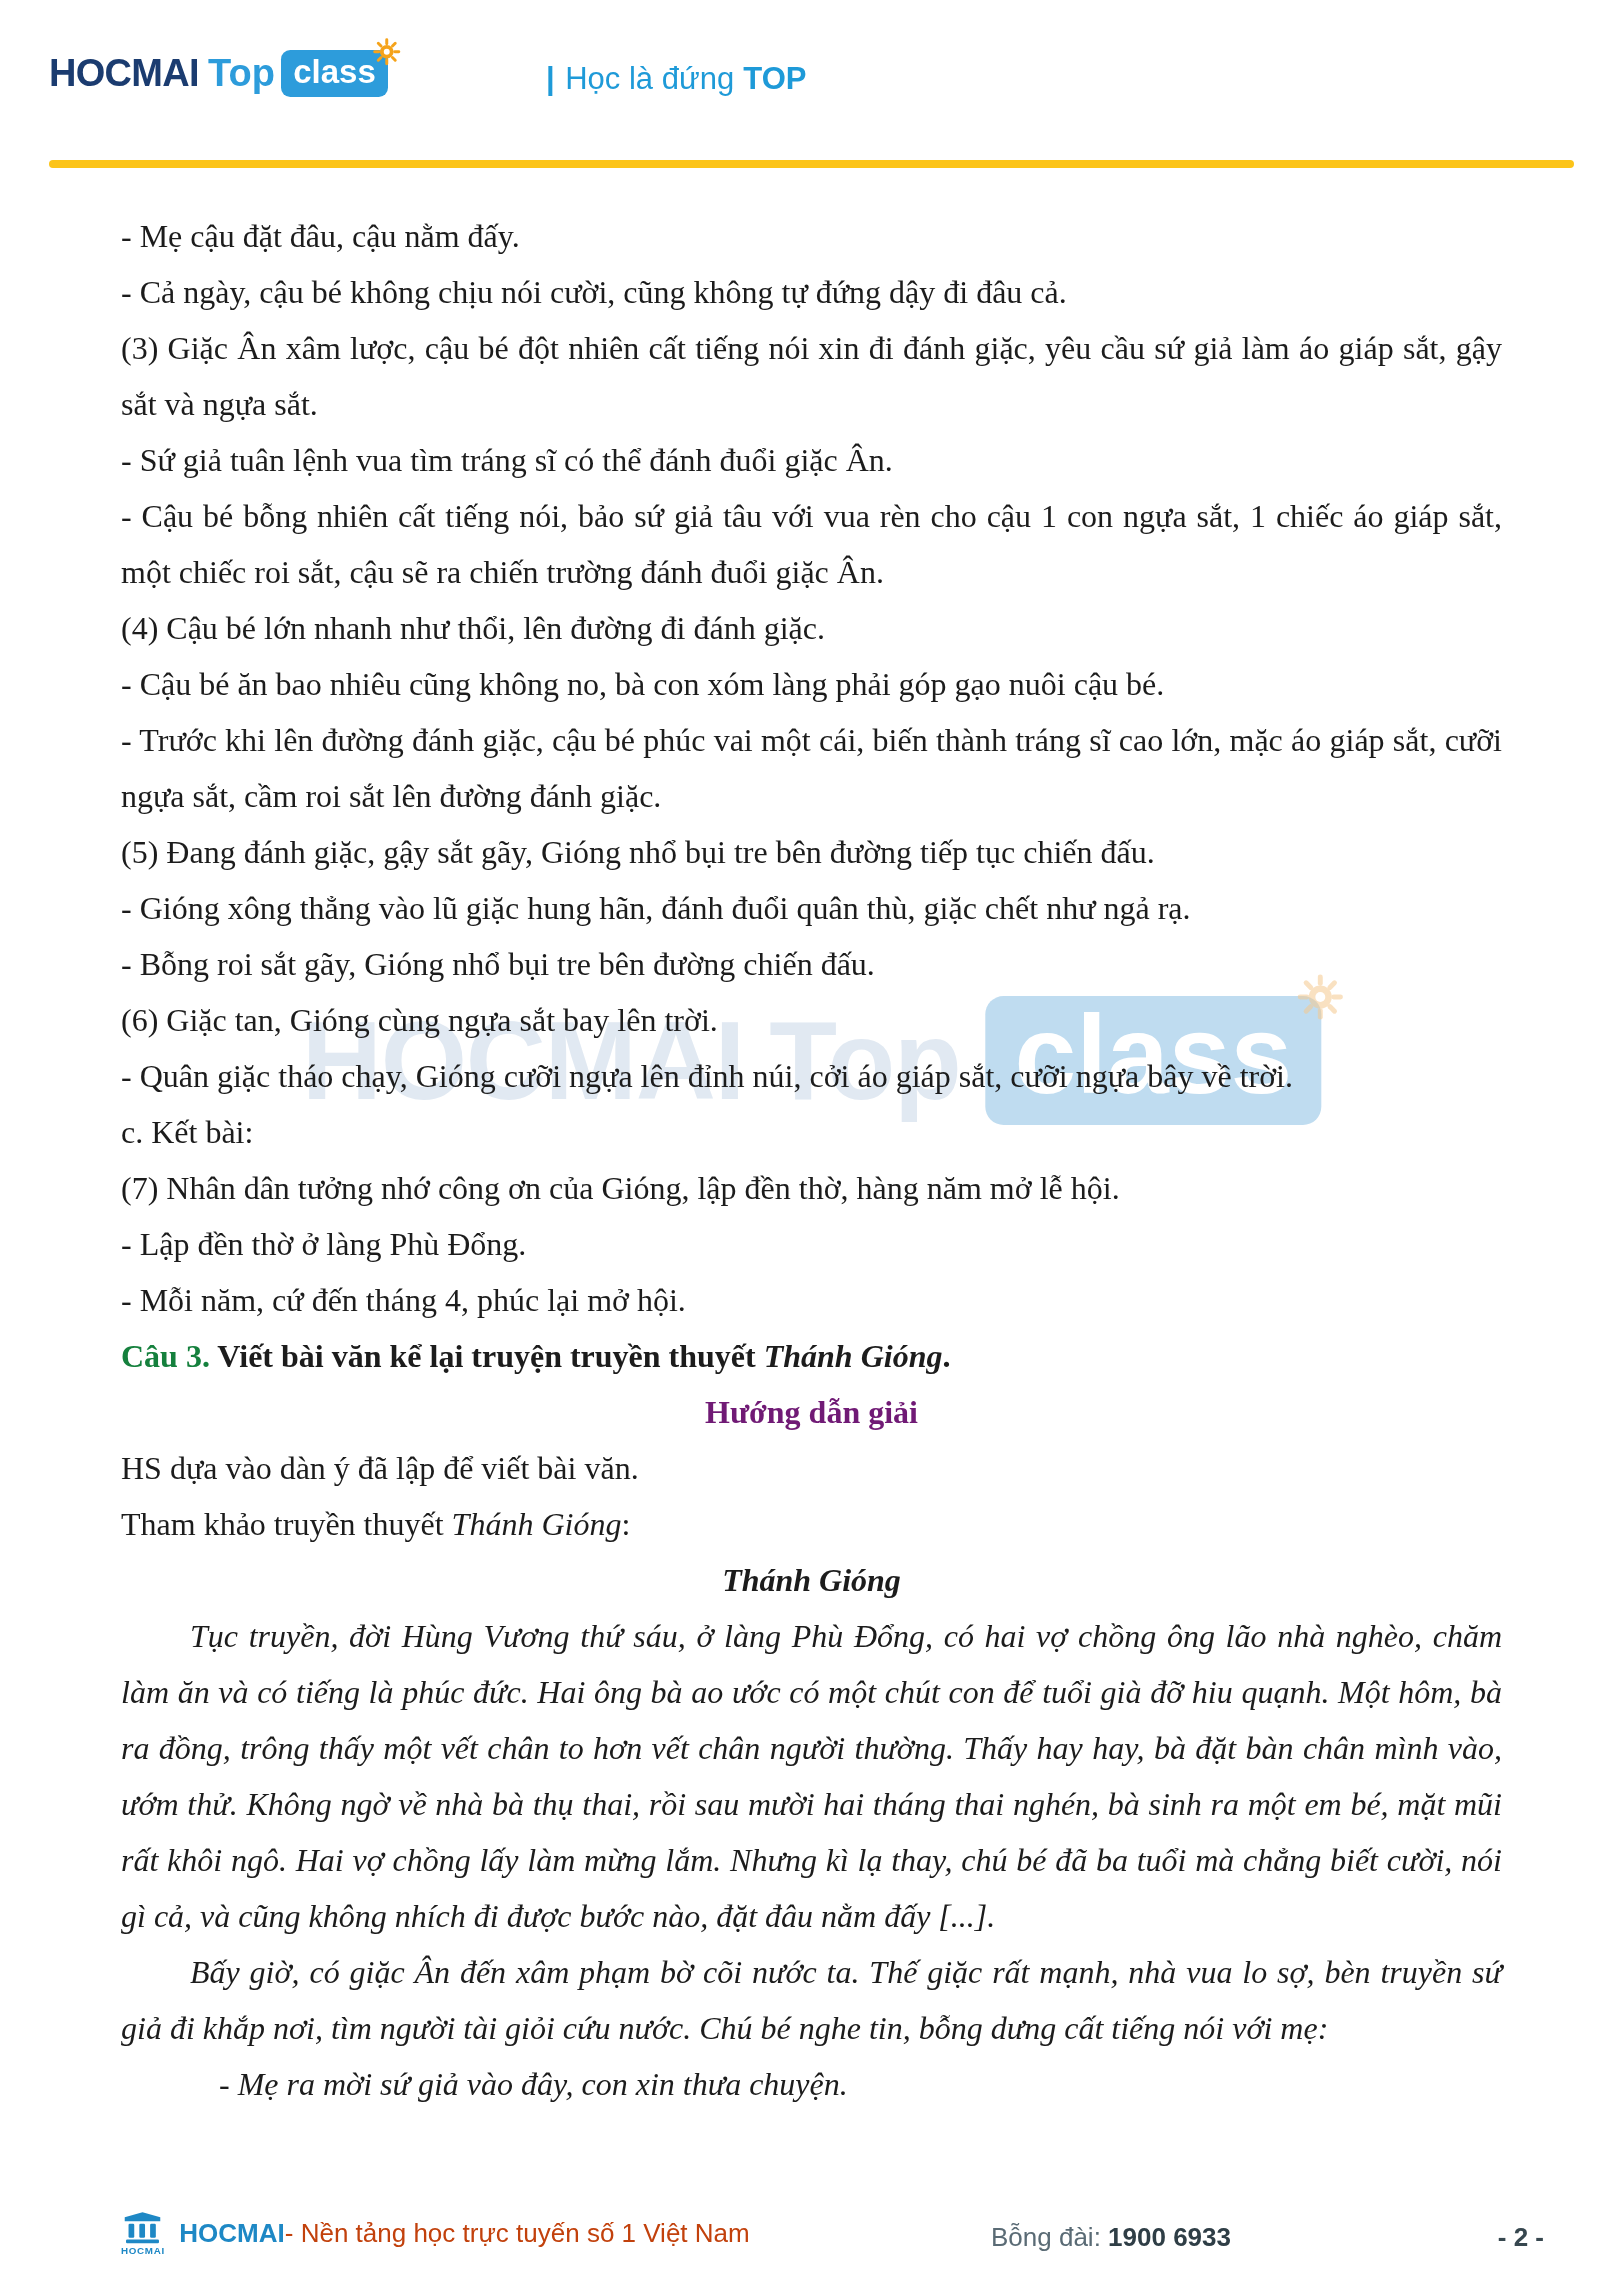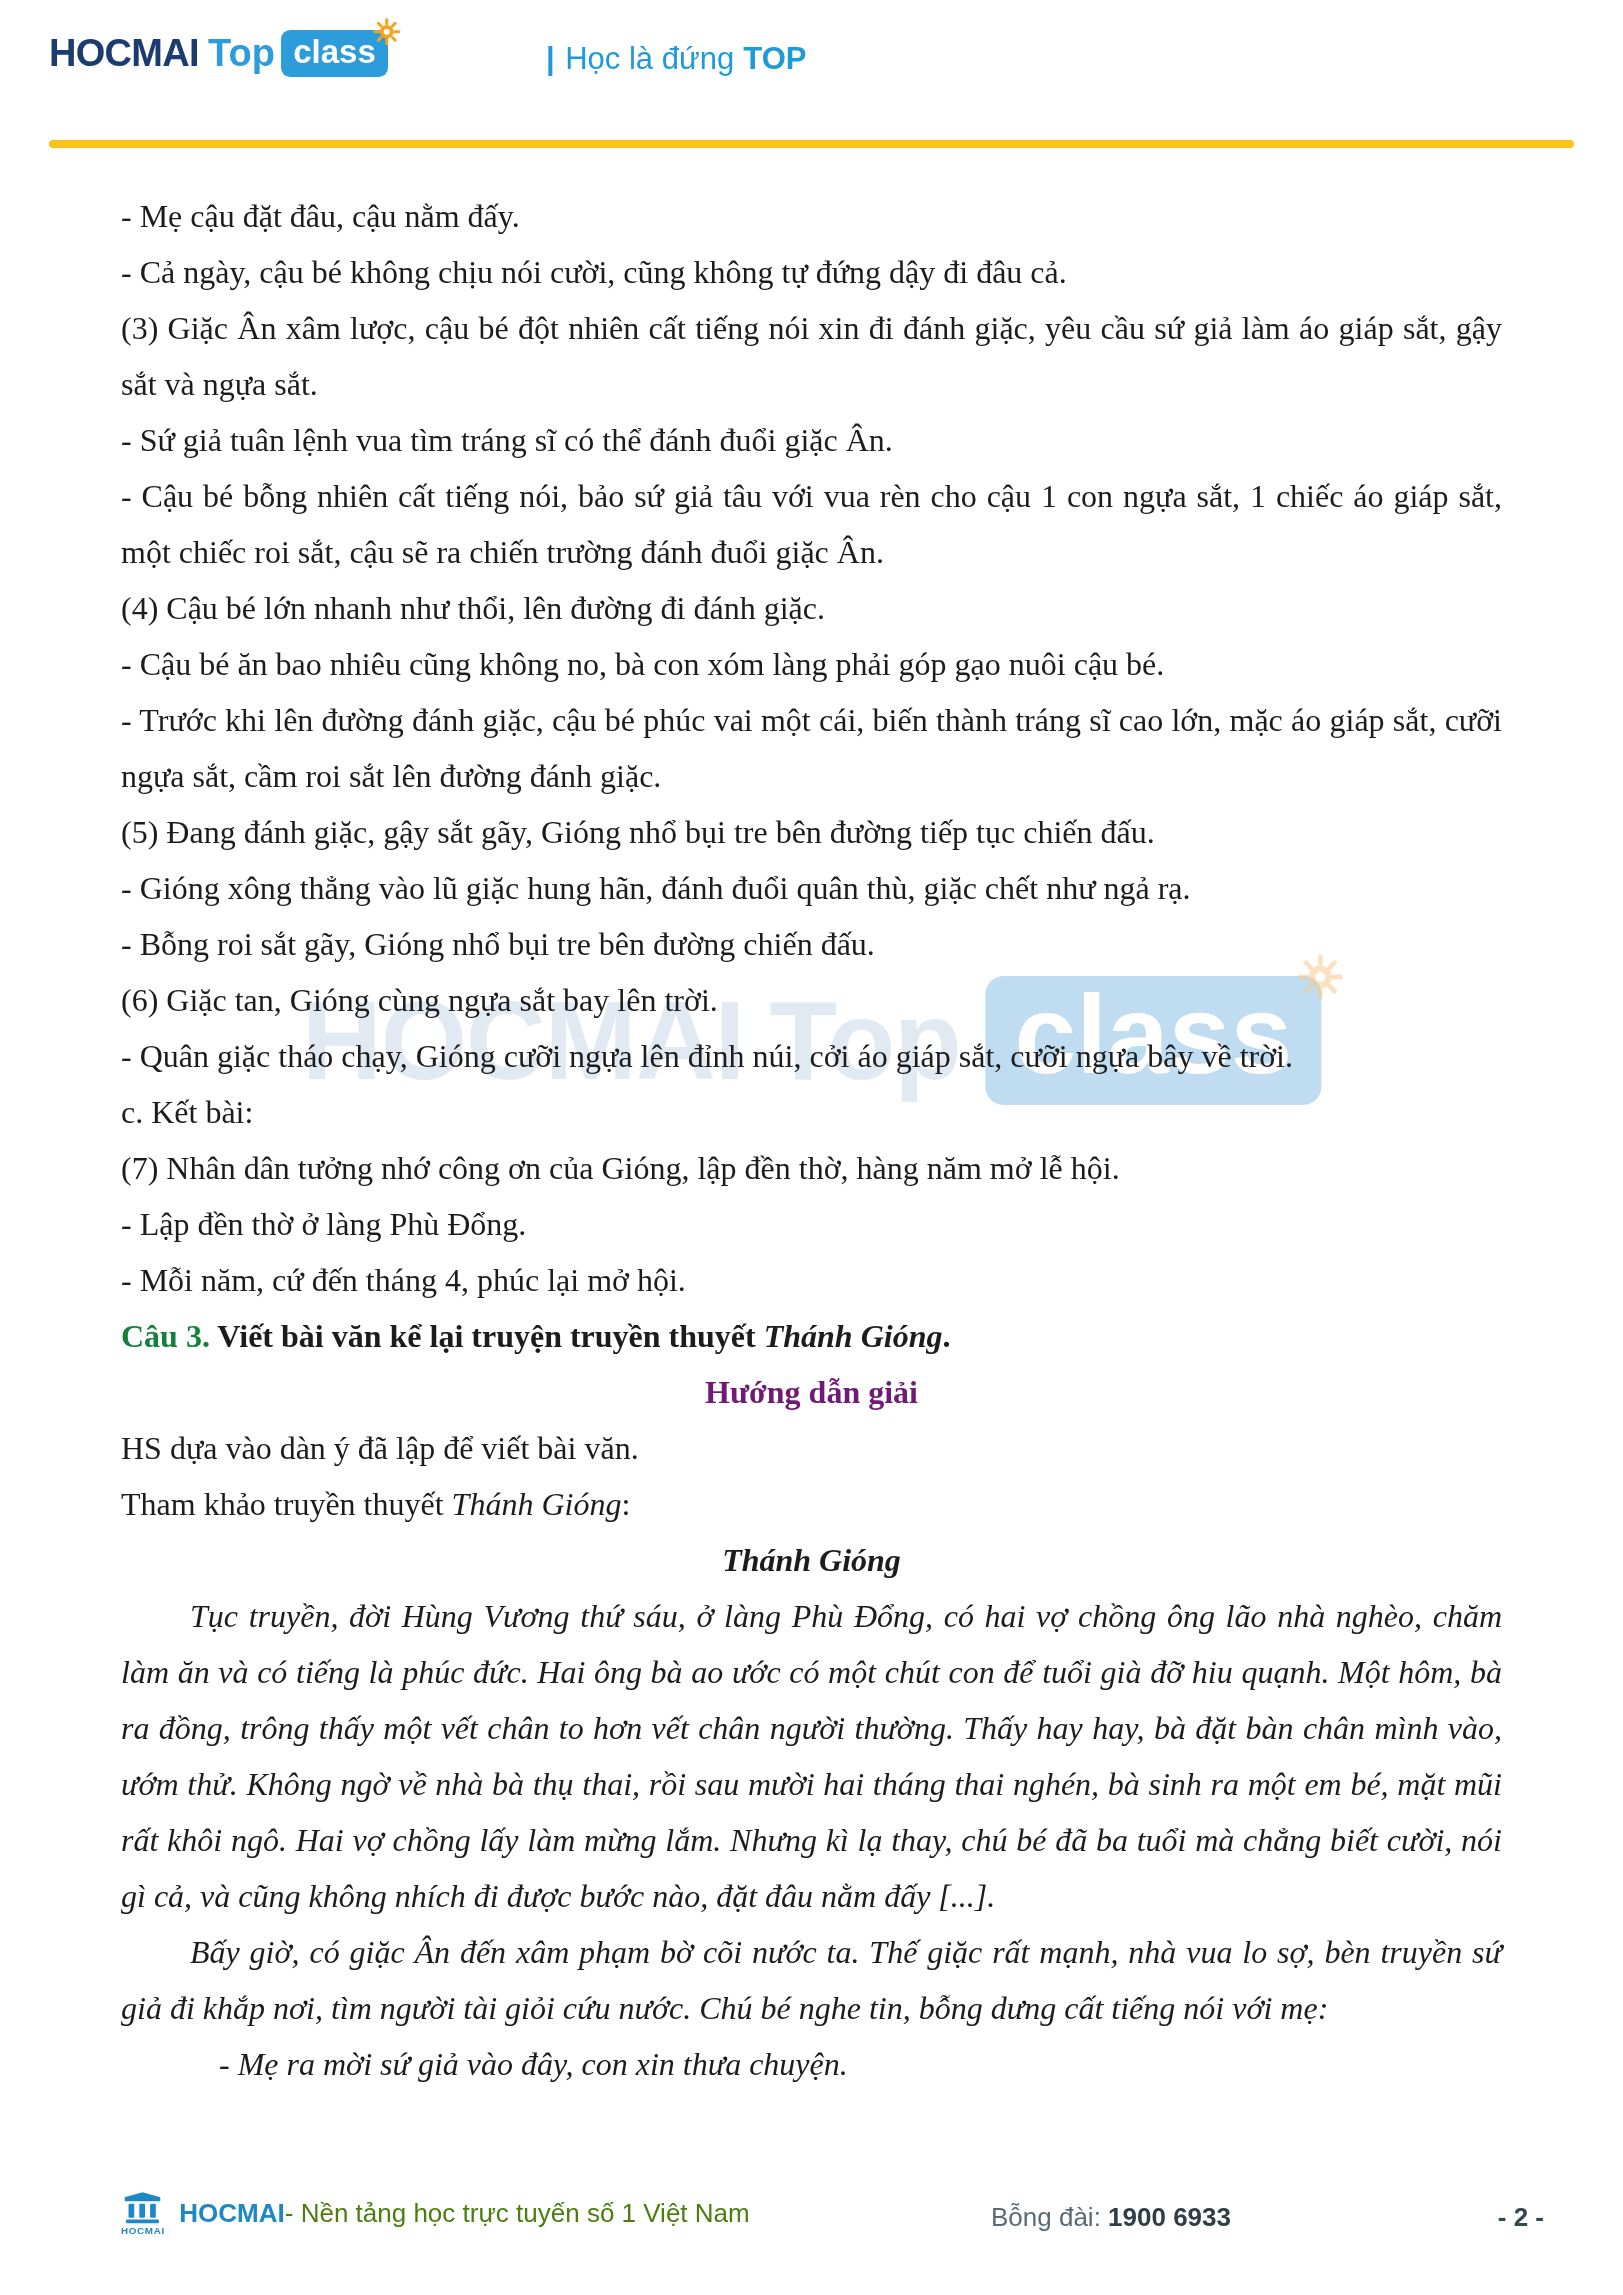--- a/index.html
+++ b/index.html
@@ -1,19 +1,19 @@
 <!DOCTYPE html>
 <html style="font-size:10.5px"><head>
 <meta charset="utf-8">
 <style>
   * { margin:0; padding:0; box-sizing:border-box; }
   html,body { background:#ffffff; }
   body { width:1623px; height:2295px; overflow:hidden; position:relative;
          font-family:"Liberation Serif","DejaVu Serif",serif; color:#1c1c1c; }
-  .page { position:relative; width:1623px; height:2239px; background:#fff; overflow:hidden; }
+  .page { position:relative; width:1623px; height:2239px; background:#fff; overflow:hidden;margin-top:20px; }
 
   
   .header { position:absolute; top:0; left:0; right:0; height:151px; z-index:2; }
   .logo { position:absolute; top:30px; left:49px; display:flex; align-items:center;
           font-family:"Liberation Sans","DejaVu Sans",sans-serif; font-weight:bold; }
   .logo-hocmai { font-size:38px; color:#1B3C70; letter-spacing:-0.7px; }
   .logo-top { font-size:38px; color:#2D9CDB; margin-left:9.2px; }
   .logo-class { position:relative; margin-left:6.5px; background:#2D9CDB; color:#fff;
                 font-size:33px; line-height:1; padding:5.2px 11.8px 9.2px; border-radius:9.2px; }
   .logo-gear { position:absolute; top:-11.8px; right:-13px; }
@@ -49,21 +49,21 @@
   .s-italic { font-style:italic; }
   .s-normal { }
 
   
   .footer { position:absolute; left:0; right:0; top:2191px; height:72px; z-index:2;
             font-family:"Liberation Sans","DejaVu Sans",sans-serif; font-size:26px; color:#2f3a40; }
   .f-left { position:absolute; left:121px; top:0; display:flex; align-items:center; }
   .f-logo { display:flex; flex-direction:column; align-items:center; margin-right:14.4px; }
   .f-logo-txt { font-size:9.8px; font-weight:bold; color:#1E88C5; letter-spacing:0.7px; margin-top:1.3px; }
   .f-brand { color:#1E88C5; font-weight:bold; }
-  .f-tag { color:#4d7c0f; }
+  .f-tag { color:#c2410c; }
   .f-hotline { position:absolute; left:991px; top:10.5px; color:#5a6b75; }
   .f-hotline b { color:#2f3e46; }
   .f-page { position:absolute; right:79px; top:10.5px; font-weight:bold; color:#37474F; }
 </style>
 </head>
 <body>
 
 <div class="page">
 
   <div class="header">

